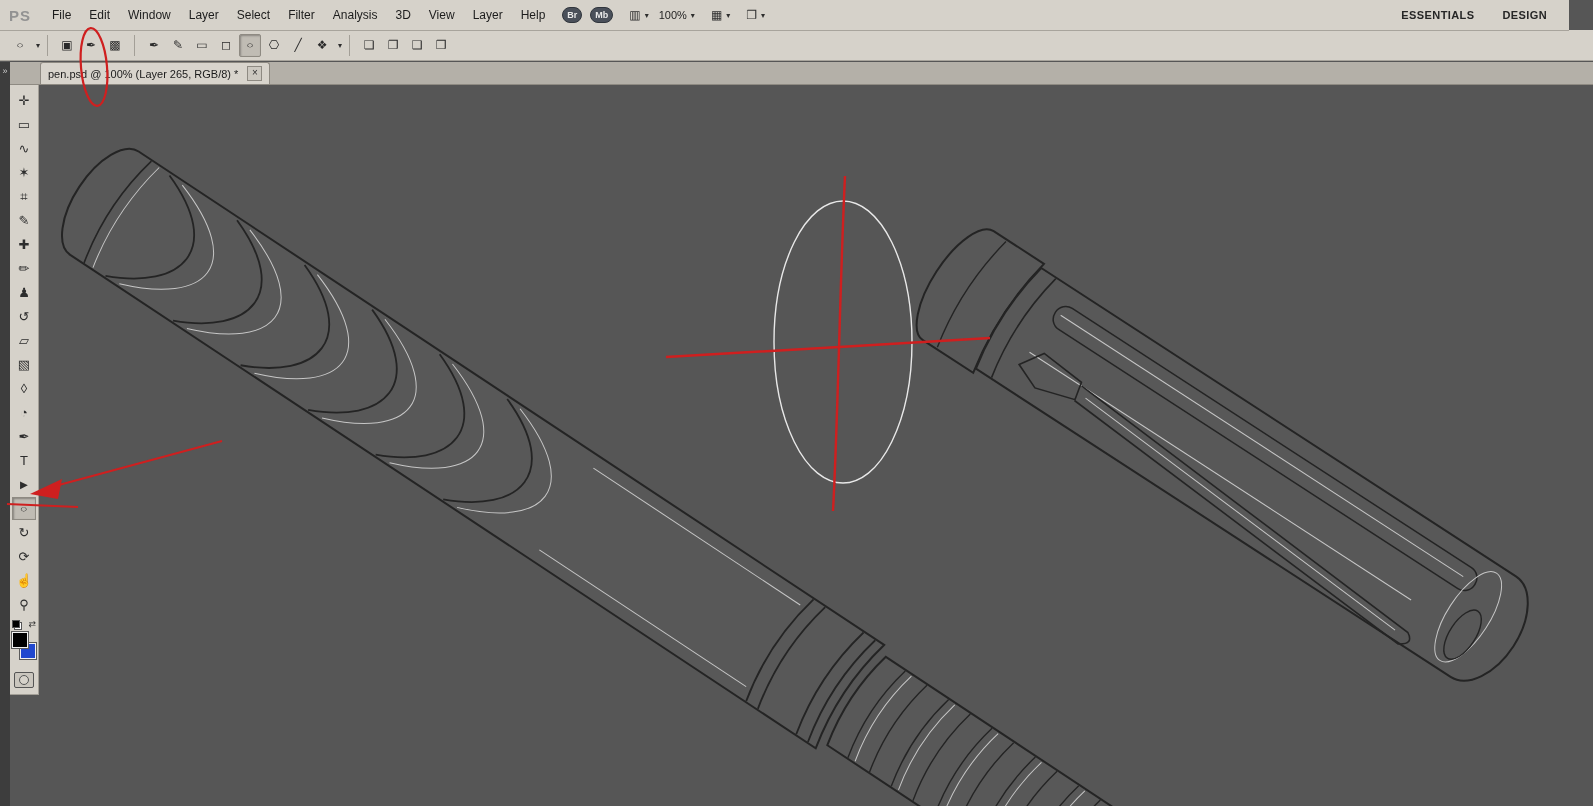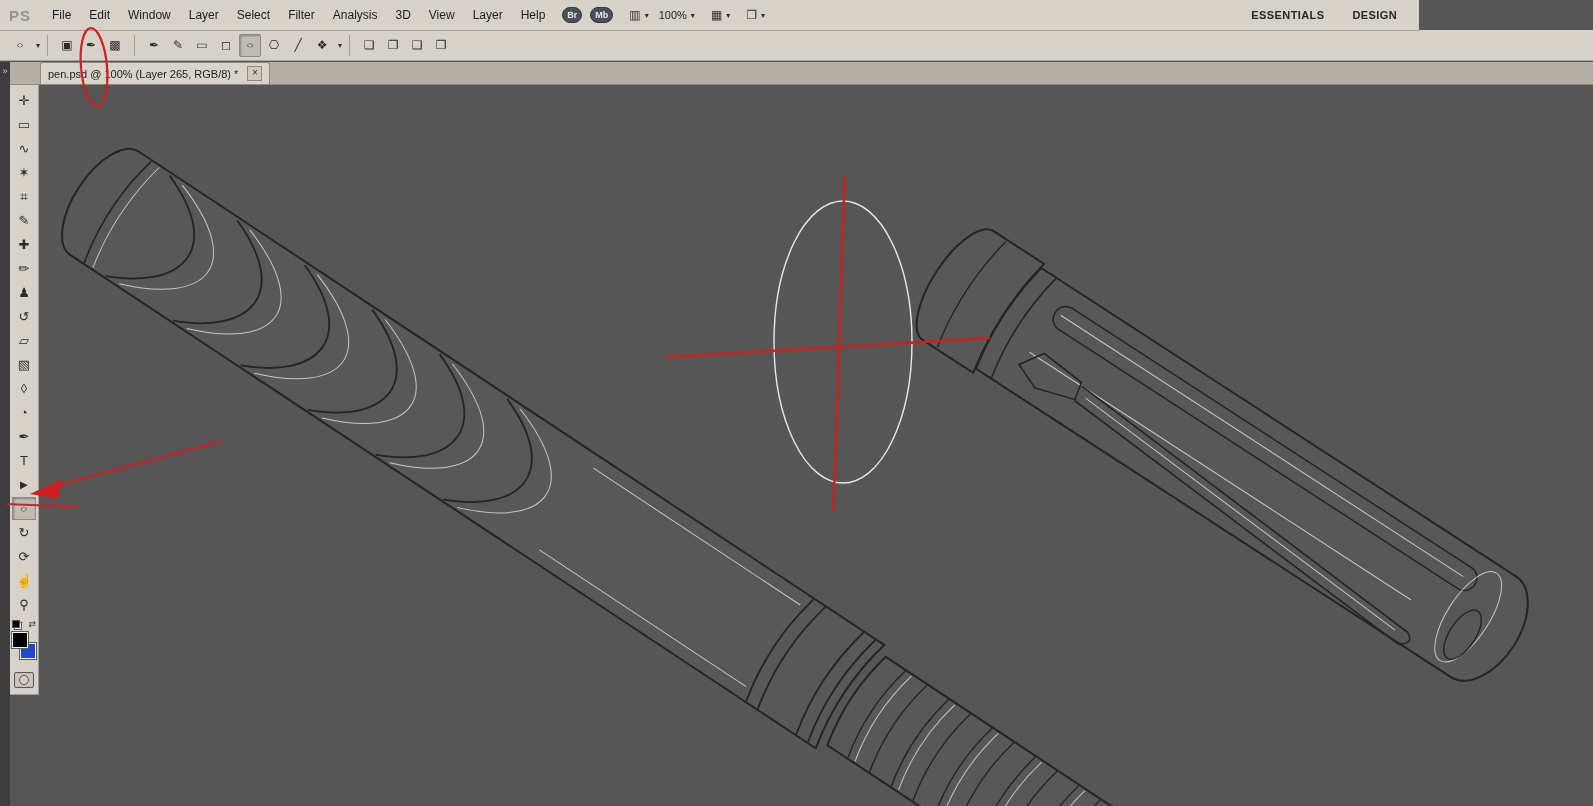--- a/index.html
+++ b/index.html
@@ -2,21 +2,21 @@
 <html style="--canvas-bg: #565656; --annotation-red: #cf1f1f; --ellipse-stroke: #e8e8e8; --foreground: #000000; --background: #2148cf;"><head>
 <meta charset="utf-8">
 <style>
   html,body{margin:0;padding:0;}
   body{
     width:1593px;height:806px;position:relative;overflow:hidden;
     font-family:"Liberation Sans",sans-serif;background:var(--canvas-bg,#565656);
   }
   
   .menu-bar{
-    position:absolute;left:0;top:0;width:1419px;height:30px;background:#d6d2ca;
+    position:absolute;left:0;top:0;width:1569px;height:30px;background:#d6d2ca;
     border-bottom:1px solid #a8a49c;display:flex;align-items:center;z-index:30;
   }
   .ps-logo{color:#929292;font-weight:bold;font-size:15px;padding:0 12px 0 9px;letter-spacing:1px;}
   .menu-item{padding:12px 9px;font-size:12px;color:#1c1c1c;height:100%;display:flex;align-items:center;cursor:default;}
   .badge{background:#4a505a;color:#e9e9e9;font-size:9px;font-weight:bold;border-radius:8px;
     padding:2px 4px;margin-left:8px;border:1px solid #30353c;line-height:10px;}
   .icon-dd{display:flex;align-items:center;margin-left:16px;font-size:12px;color:#2e2e2e;}
   .dd-arrow{font-size:8px;margin-left:4px;color:#2e2e2e;}
   .zoom-box{font-size:11px;color:#1e1e1e;margin-left:10px;display:flex;align-items:center;justify-content:flex-end;}
   .workspaces{margin-left:auto;display:flex;gap:28px;padding-right:22px;font-weight:bold;font-size:11px;color:#262626;letter-spacing:.4px;}

